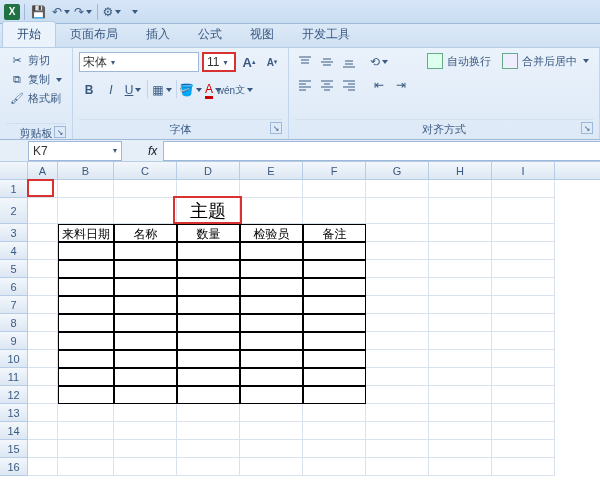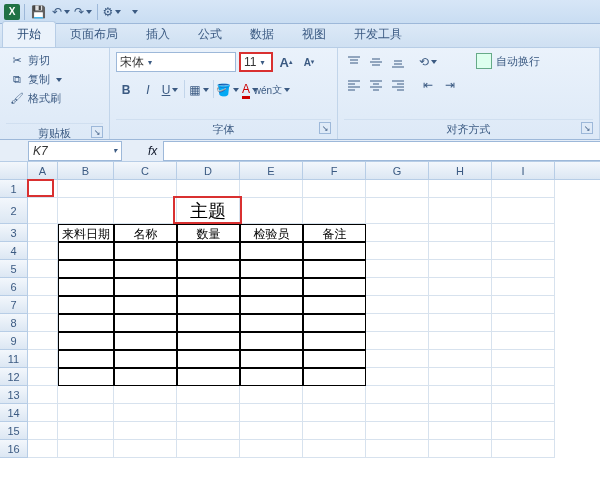--- a/index.html
+++ b/index.html
@@ -49,21 +49,21 @@
 .align-row { display: flex; gap: 2px; }
 .abtn { width: 20px; height: 20px; display: inline-flex; align-items: center; justify-content: center; color: #3b5a82; }
 .abtn svg { width: 14px; height: 14px; }
 
 .wrap-block { display: flex; flex-direction: row; gap: 3px; margin-left: 8px; }
 .wrap-btn { display: flex; align-items: center; gap: 4px; padding: 1px 4px; color: #3b5a82; font-size: 11px; white-space: nowrap; }
 .wrap-btn .wico { width: 16px; height: 16px; border: 1px solid #6a8; background: #dfe; }
 
 
 .fxbar { height: 22px; background: #e6eef8; border-bottom: 1px solid #b7cde6; display: flex; align-items: center; }
-.namebox { width: 94px; height: 20px; margin: 1px 0 1px 28px; background: #fff; border: 1px solid #9db8d9; display: flex; align-items: center; padding: 0 4px; font-size: 12px; color: #333; justify-content: space-between; font-style: italic; }
+.namebox { width: 94px; height: 20px; margin: 1px 0 1px 28px; background: #fff; border: 1px solid #9db8d9; display: flex; align-items: center; padding: 0 4px; font-size: 12px; color: #333; justify-content: space-between; }
 .namebox .dd { font-size: 8px; color: #3b5a82; }
 .fx-sep { width: 20px; text-align: center; color: #999; }
 .fx-label { font-style: italic; color: #0f172a; padding: 0 6px; }
 .fx-input { flex: 1; height: 20px; background: #fff; border: 1px solid #9db8d9; border-right: none; margin-right: 0; }
 
 
 .grid-wrap { position: relative; }
 .col-headers { display: flex; height: 18px; background: linear-gradient(#f3f7fc,#dce7f3); border-bottom: 1px solid #b7cde6; }
 .corner { width: 28px; border-right: 1px solid #b7cde6; background: linear-gradient(#f3f7fc,#dce7f3); }
 .colh { border-right: 1px solid #b7cde6; text-align: center; font-size: 11px; color: #3b5a82; line-height: 18px; }
@@ -119,21 +119,20 @@
   <span class="qat-btn">
       <span class="dd-tri"></span>
     </span>
 </div>
 
 <div class="ribbon-tabs">
   <div class="tab active">开始</div>
   <div class="tab">页面布局</div>
   <div class="tab">插入</div>
   <div class="tab">公式</div>
-  <div class="tab">数据</div>
   <div class="tab">视图</div>
   <div class="tab">开发工具</div>
 </div>
 
 <div class="ribbon">
 
   <div class="group" style="width:110px">
     <div class="group-body">
       <div class="small-btns">
         <div class="small-btn">
@@ -262,20 +261,25 @@
           <span style="width:6px"></span>
           <span class="abtn">⇤</span>
           <span class="abtn">⇥</span>
         </div>
       </div>
       <div class="wrap-block">
         <div class="wrap-btn">
             <span class="wico"></span>
             <span>自动换行</span>
           </div>
+        <div class="wrap-btn">
+            <span class="wico" style="background:#eef"></span>
+            <span>合并后居中</span>
+            <span class="dd-tri"></span>
+          </div>
       </div>
     </div>
     <div class="group-label"><span>对齐方式</span><span class="dlaunch">↘</span></div>
   </div>
 </div>
 
 <div class="fxbar">
   <div class="namebox">
       <span>K7</span>
       <span class="dd">▾</span>
@@ -403,20 +407,32 @@
         <div class="cell colB tb-t tb-b tb-l tb-r"></div>
         <div class="cell colC tb-t tb-b tb-l tb-r"></div>
         <div class="cell colD tb-t tb-b tb-l tb-r"></div>
         <div class="cell colE tb-t tb-b tb-l tb-r"></div>
         <div class="cell colF tb-t tb-b tb-l tb-r"></div>
         <div class="cell colG"></div>
         <div class="cell colH"></div>
         <div class="cell colI"></div>
       </div>
       <div class="row">
+        <div class="rowh">10</div>
+        <div class="cell colA"></div>
+        <div class="cell colB tb-t tb-b tb-l tb-r"></div>
+        <div class="cell colC tb-t tb-b tb-l tb-r"></div>
+        <div class="cell colD tb-t tb-b tb-l tb-r"></div>
+        <div class="cell colE tb-t tb-b tb-l tb-r"></div>
+        <div class="cell colF tb-t tb-b tb-l tb-r"></div>
+        <div class="cell colG"></div>
+        <div class="cell colH"></div>
+        <div class="cell colI"></div>
+      </div>
+      <div class="row">
         <div class="rowh">11</div>
         <div class="cell colA"></div>
         <div class="cell colB tb-t tb-b tb-l tb-r"></div>
         <div class="cell colC tb-t tb-b tb-l tb-r"></div>
         <div class="cell colD tb-t tb-b tb-l tb-r"></div>
         <div class="cell colE tb-t tb-b tb-l tb-r"></div>
         <div class="cell colF tb-t tb-b tb-l tb-r"></div>
         <div class="cell colG"></div>
         <div class="cell colH"></div>
         <div class="cell colI"></div>

